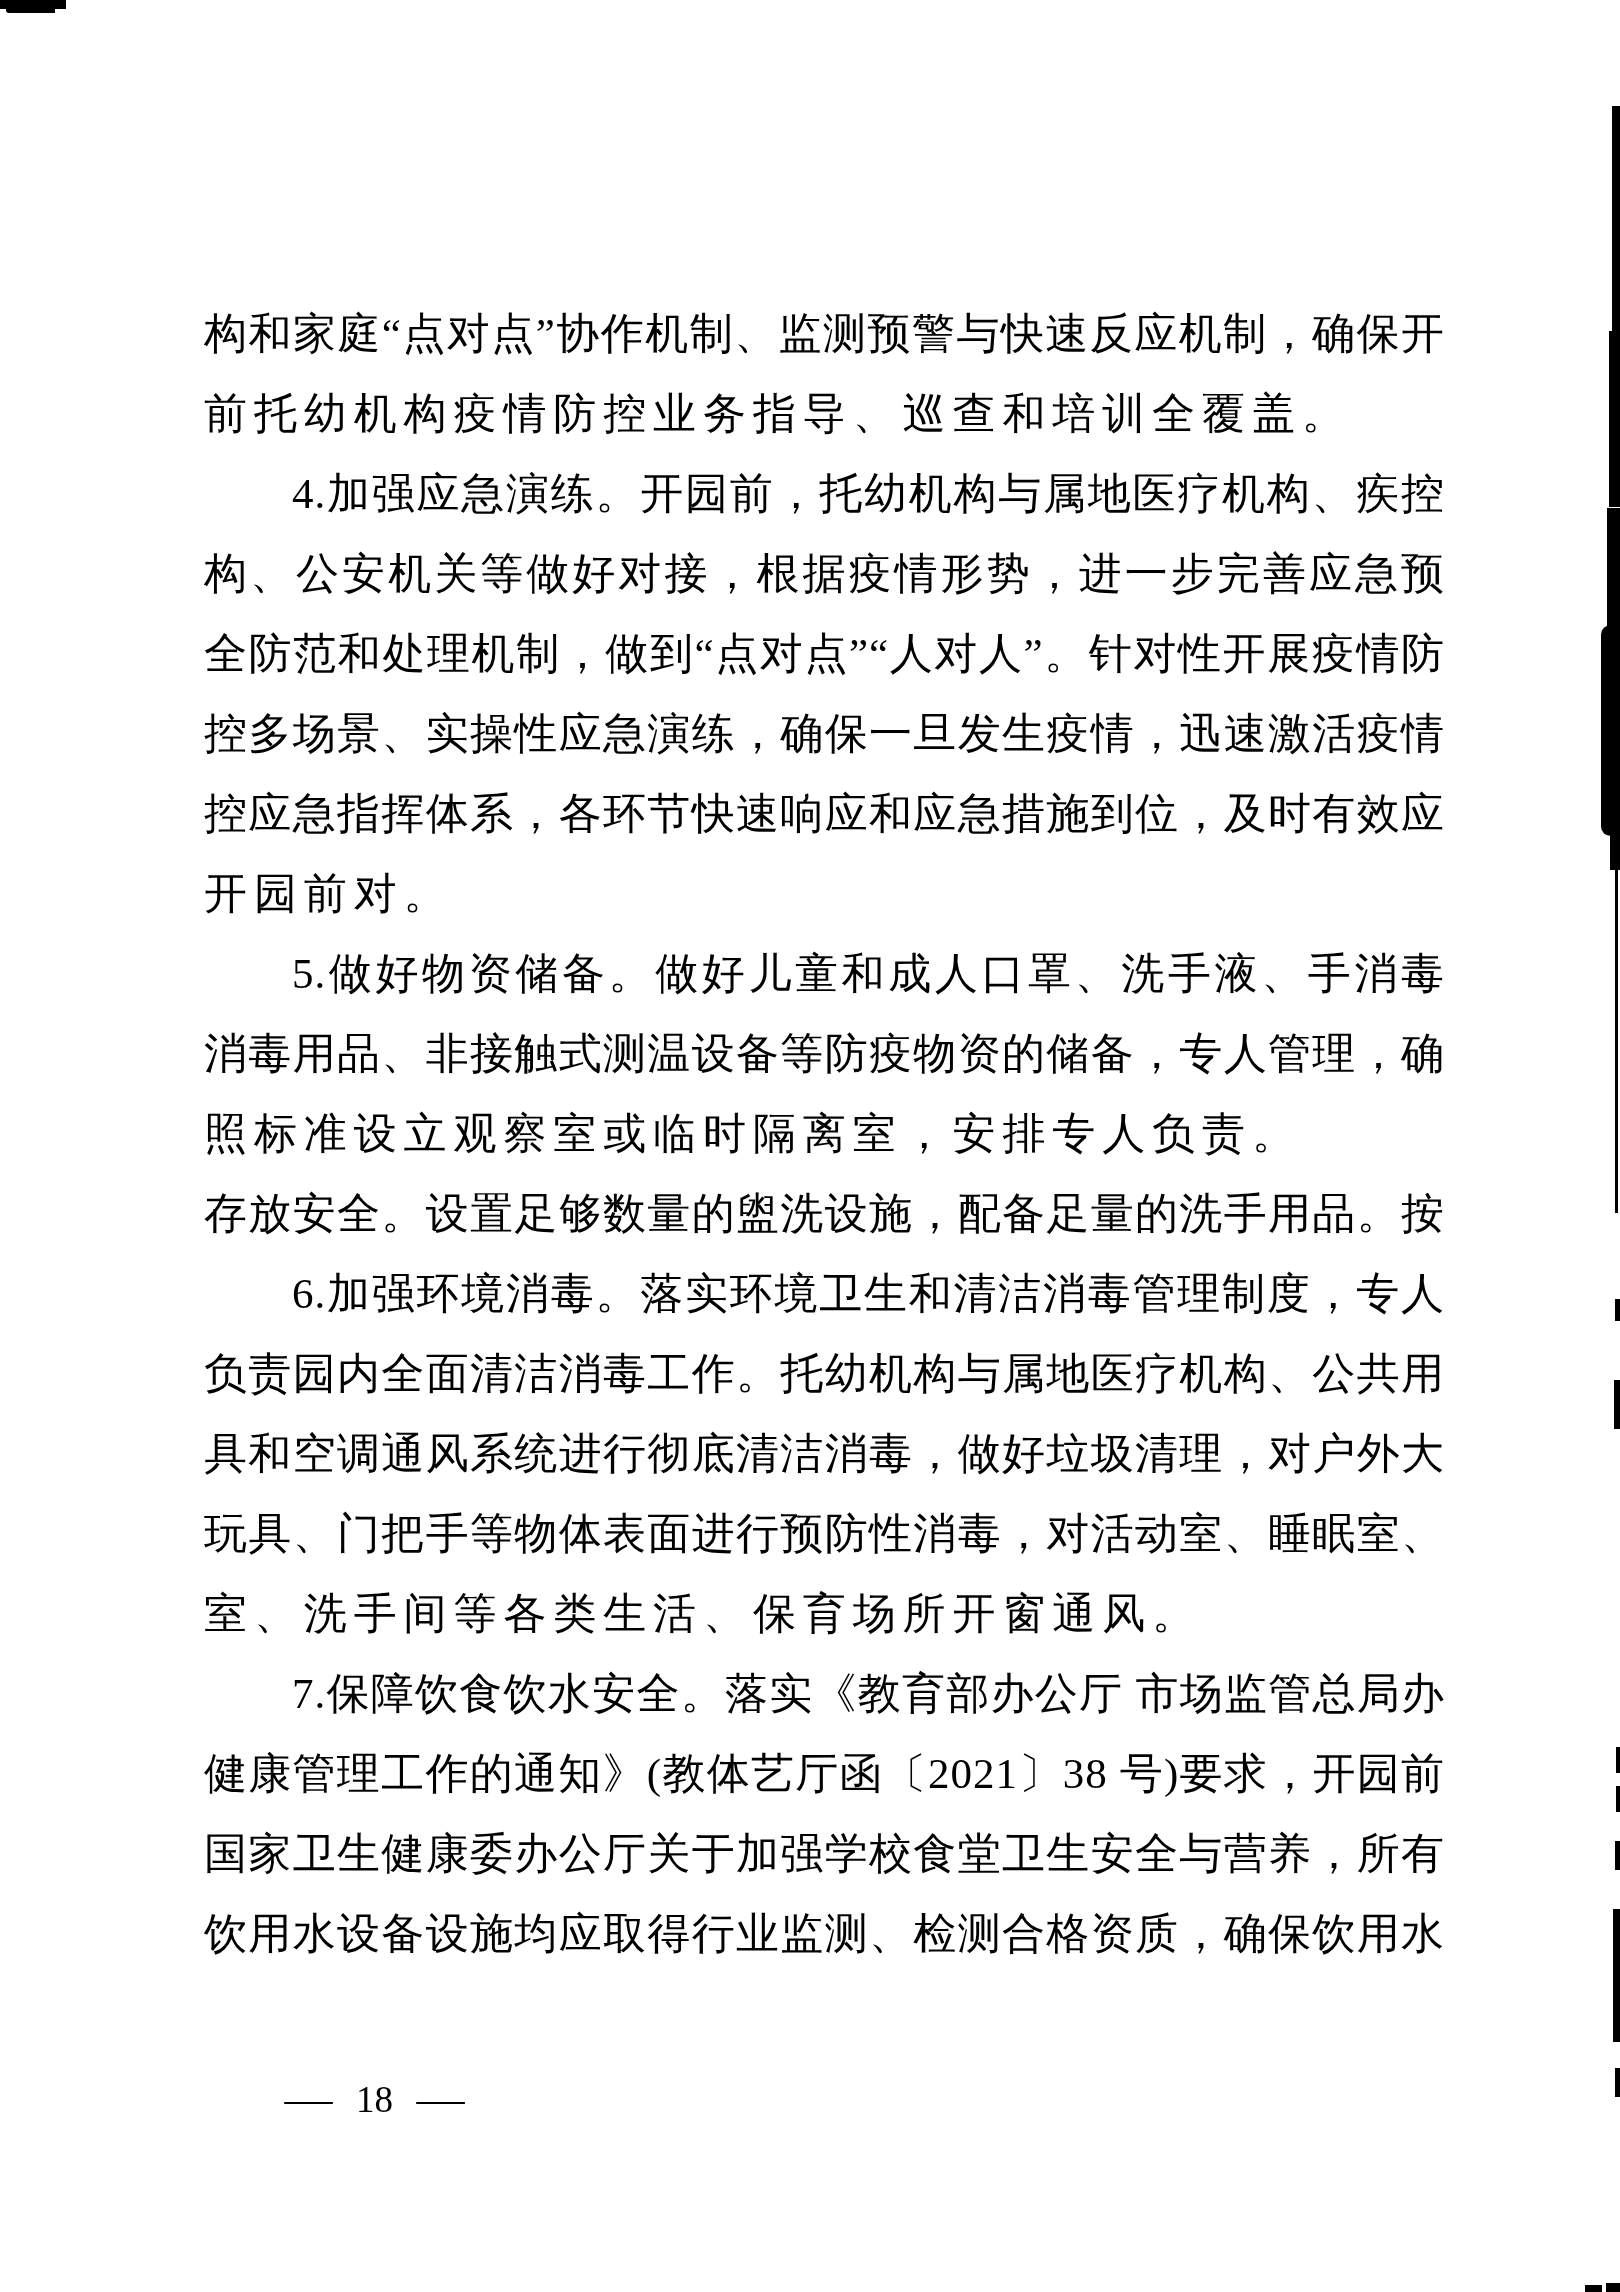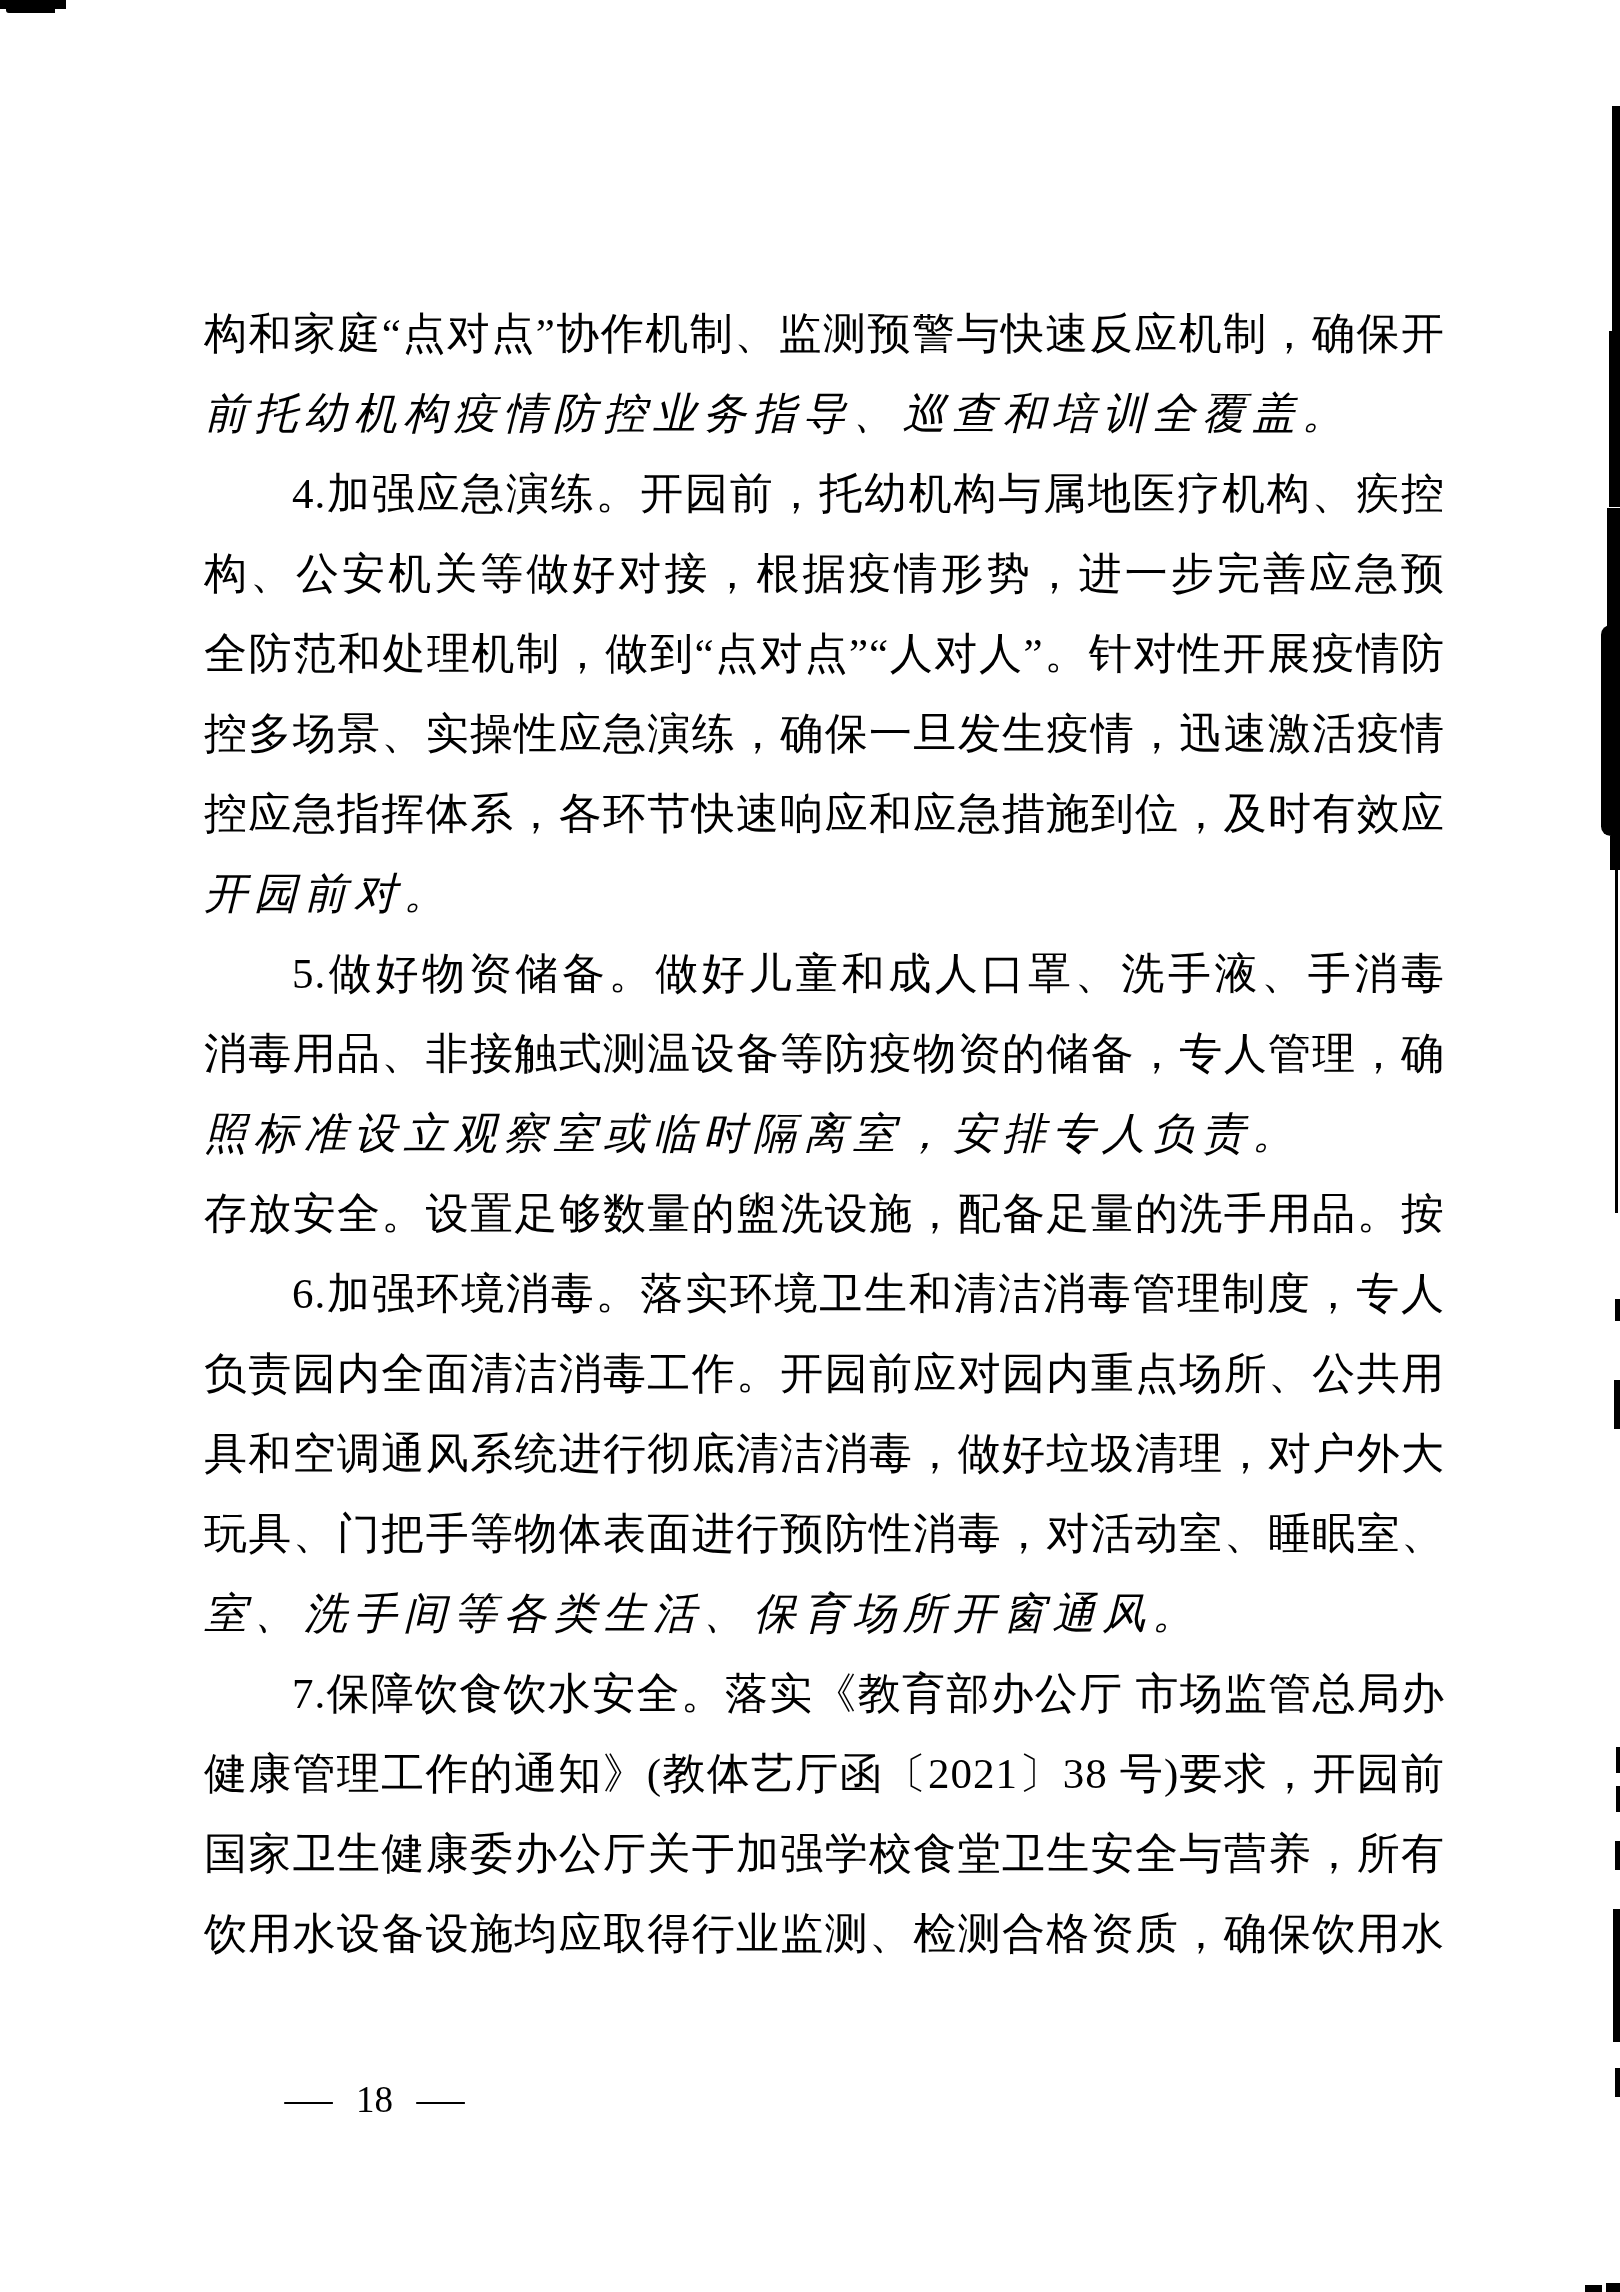--- a/index.html
+++ b/index.html
@@ -24,21 +24,21 @@
     font-size: 43px;
     height: 80px;
     line-height: 80px;
     letter-spacing: 1px;
     text-align: justify;
     text-justify: inter-character;
     overflow: hidden;
   }
   .fill { text-align-last: justify; }
   .indent { text-indent: 88px; }
-  .loose { letter-spacing: 6.9px; text-align-last: left; font-style: italic; }
+  .loose { letter-spacing: 6.9px; text-align-last: left; }
   .footer {
     position: absolute;
     left: 290px; top: 2076px;
     height: 47px;
     display: flex; align-items: center; gap: 29px;
     font-size: 37px; color: #000000;
   }
   .footer .dash { letter-spacing: 0; transform: scaleX(1.3); }
   .mark { position: absolute; background: #000000; }
   .r1 { border-radius: 0 0 0 2.9px; }
@@ -55,21 +55,21 @@
     <div class="line fill">构、公安机关等做好对接，根据疫情形势，进一步完善应急预案，健</div>
     <div class="line fill">全防范和处理机制，做到“点对点”“人对人”。针对性开展疫情防</div>
     <div class="line fill">控多场景、实操性应急演练，确保一旦发生疫情，迅速激活疫情防</div>
     <div class="line fill">控应急指挥体系，各环节快速响应和应急措施到位，及时有效应对</div>
     <div class="line loose">开园前对。</div>
     <div class="line fill indent">5.做好物资储备。做好儿童和成人口罩、洗手液、手消毒剂、</div>
     <div class="line fill">消毒用品、非接触式测温设备等防疫物资的储备，专人管理，确保</div>
     <div class="line loose">照标准设立观察室或临时隔离室，安排专人负责。</div>
     <div class="line fill">存放安全。设置足够数量的盥洗设施，配备足量的洗手用品。按</div>
     <div class="line fill indent">6.加强环境消毒。落实环境卫生和清洁消毒管理制度，专人</div>
-    <div class="line fill">负责园内全面清洁消毒工作。开园前应对园内重点场所、公共用</div>
+    <div class="line fill">负责园内全面清洁消毒工作。托幼机构与属地医疗机构、公共用</div>
     <div class="line fill">具和空调通风系统进行彻底清洁消毒，做好垃圾清理，对户外大型</div>
     <div class="line fill">玩具、门把手等物体表面进行预防性消毒，对活动室、睡眠室、盥洗</div>
     <div class="line loose">室、洗手间等各类生活、保育场所开窗通风。</div>
     <div class="line fill indent">7.保障饮食饮水安全。落实《教育部办公厅 市场监管总局办</div>
     <div class="line fill">健康管理工作的通知》(教体艺厅函〔2021〕38 号)要求，开园前对</div>
     <div class="line fill">国家卫生健康委办公厅关于加强学校食堂卫生安全与营养，所有</div>
     <div class="line fill">饮用水设备设施均应取得行业监测、检测合格资质，确保饮用水安</div>
   </div>
 
   <div class="footer">

